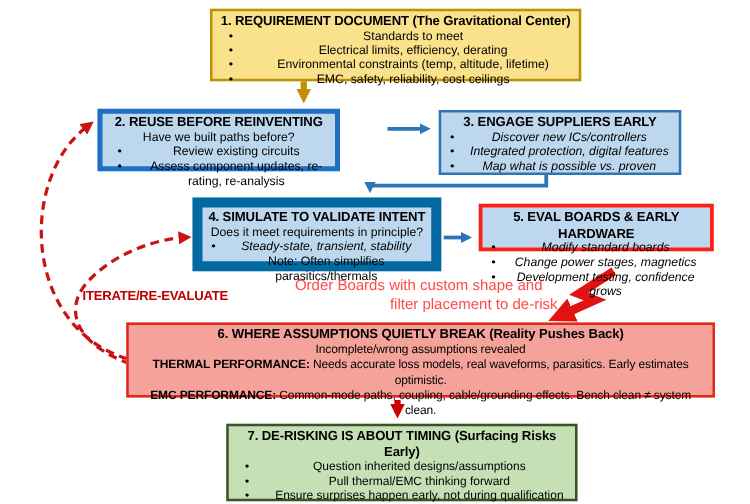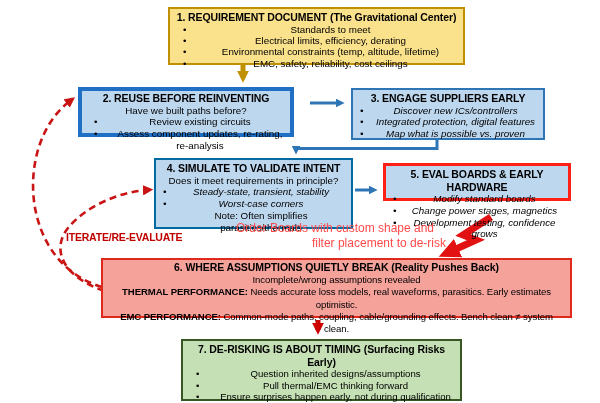--- a/index.html
+++ b/index.html
@@ -13,23 +13,23 @@
   .box .q{margin:0;font-size:9.8px;line-height:1.2;}
   .box ul{margin:0;padding:0;list-style:none;font-size:9.8px;line-height:1.2;}
   .bul-a li{position:relative;padding-left:28px;}
   .bul-a li::before{content:"\2022";position:absolute;left:9px;}
   .bul-b li{position:relative;padding-left:15px;font-style:italic;}
   .bul-b li::before{content:"\2022";position:absolute;left:3px;}
   .note{margin:0;font-size:9.8px;line-height:1.2;padding-left:15px;}
 
   .box1{left:168px;top:7px;width:297px;height:58px;background:#FAE18C;border:2px solid #BF9000;}
   .box1 ul{line-height:1.16;}
-  .box2{left:78px;top:87px;width:216px;height:50px;background:#BDD7EE;border:4px solid #1F6FC5;padding:1px 3px;}
+  .box2{left:78px;top:87px;width:194px;height:50px;background:#BDD7EE;border:4px solid #1F6FC5;padding:1px 3px;}
   .box3{left:351px;top:88px;width:194px;height:52px;background:#BDD7EE;border:2px solid #2E75B6;}
-  .box4{left:154px;top:158px;width:199px;height:71px;background:#BDD7EE;border:2px solid #0369a1;}
+  .box4{left:154px;top:158px;width:199px;height:59px;background:#BDD7EE;border:8px solid #0369a1;}
   .box5{left:383px;top:163px;width:188px;height:38px;background:#BDD7EE;border:3px solid #FF2015;}
   .box6{left:101px;top:258px;width:471px;height:60px;background:#F5A29B;border:2px solid #E0291D;padding:1px 5px;}
   .box6 p{margin:0;font-size:9.6px;line-height:1.3;letter-spacing:-0.1px;}
   .box7{left:181px;top:339px;width:281px;height:62px;background:#C5E0B4;border:2px solid #375623;}
   .box7 ul{font-size:9.6px;line-height:1.18;}
 
   .order-note{position:absolute;left:222px;top:221px;width:226px;z-index:2;
     color:#FF4A4A;font-size:12px;line-height:1.25;}
   .order-note .l1{text-align:center;}
   .order-note .l2{text-align:right;padding-right:2px;}
@@ -96,21 +96,20 @@
       <li>Integrated protection, digital features</li>
       <li>Map what is possible vs. proven</li>
     </ul>
   </div>
 
   <div class="box box4">
     <h3>4. SIMULATE TO VALIDATE INTENT</h3>
     <p class="q">Does it meet requirements in principle?</p>
     <ul class="bul-b">
       <li>Steady-state, transient, stability</li>
-      <li>Worst-case corners</li>
     </ul>
     <p class="note">Note: Often simplifies parasitics/thermals</p>
   </div>
 
   <div class="box box5">
     <h3>5. EVAL BOARDS &amp; EARLY HARDWARE</h3>
     <ul class="bul-b">
       <li>Modify standard boards</li>
       <li>Change power stages, magnetics</li>
       <li>Development testing, confidence grows</li>

